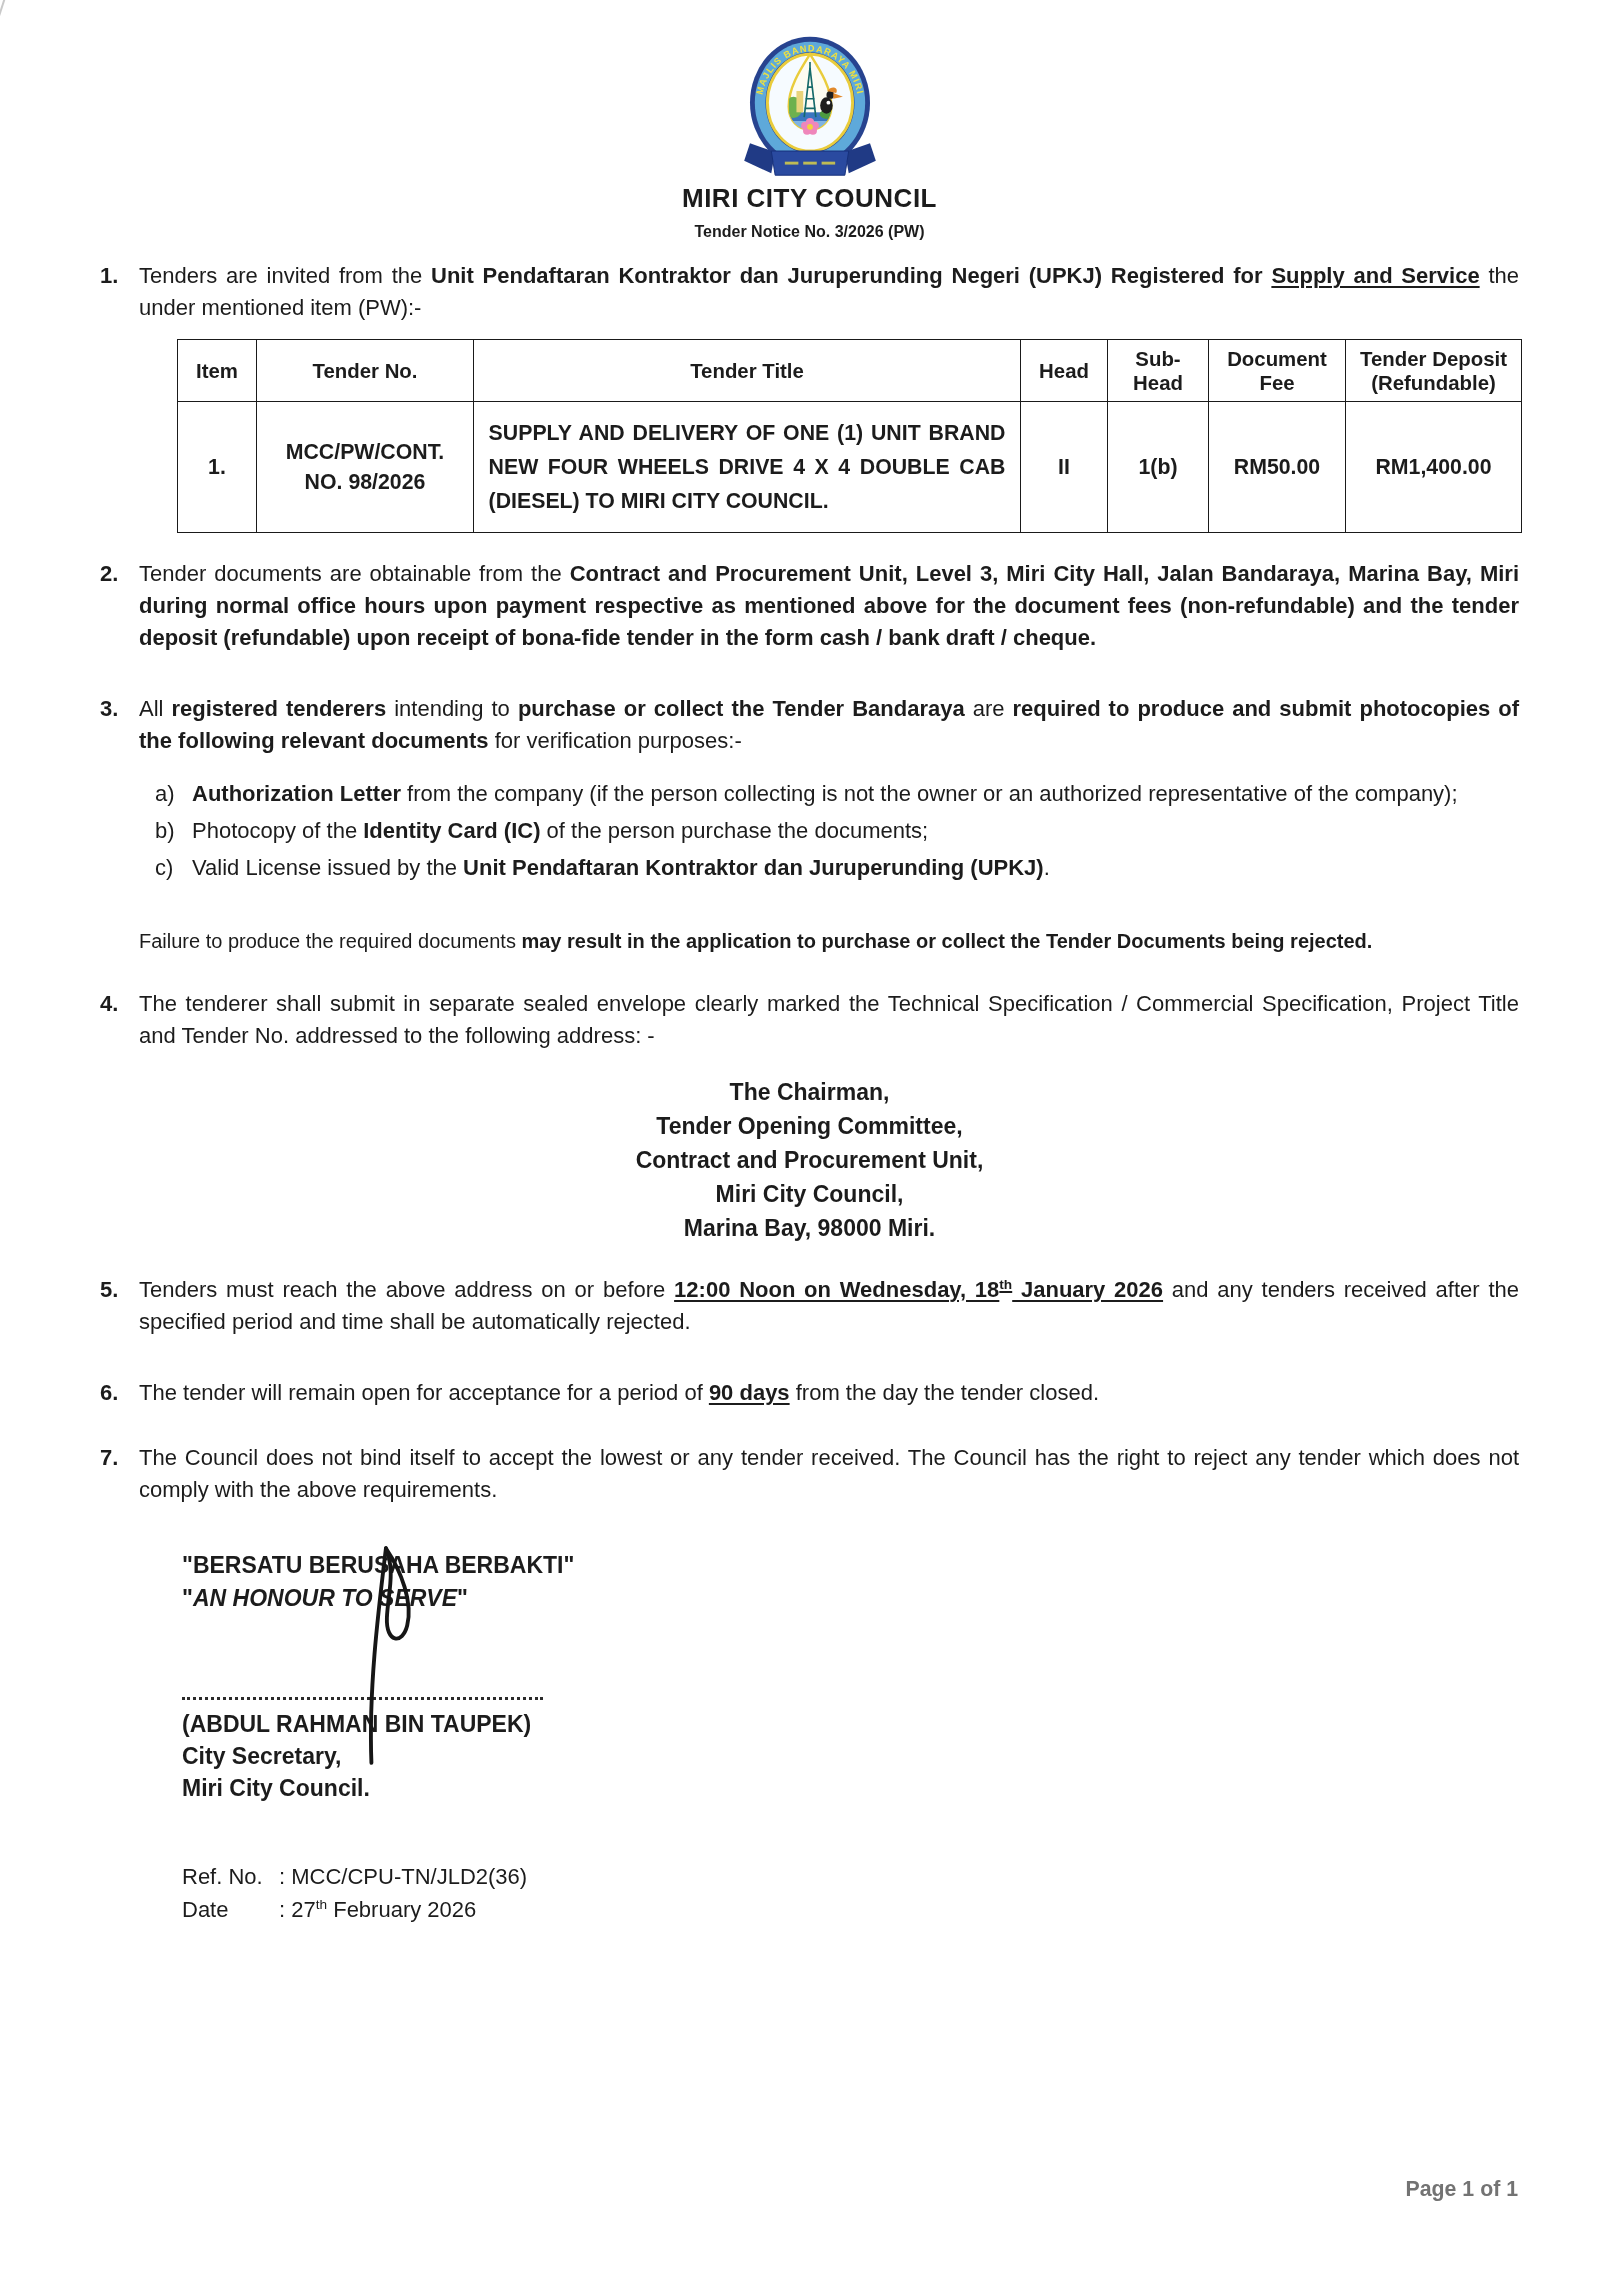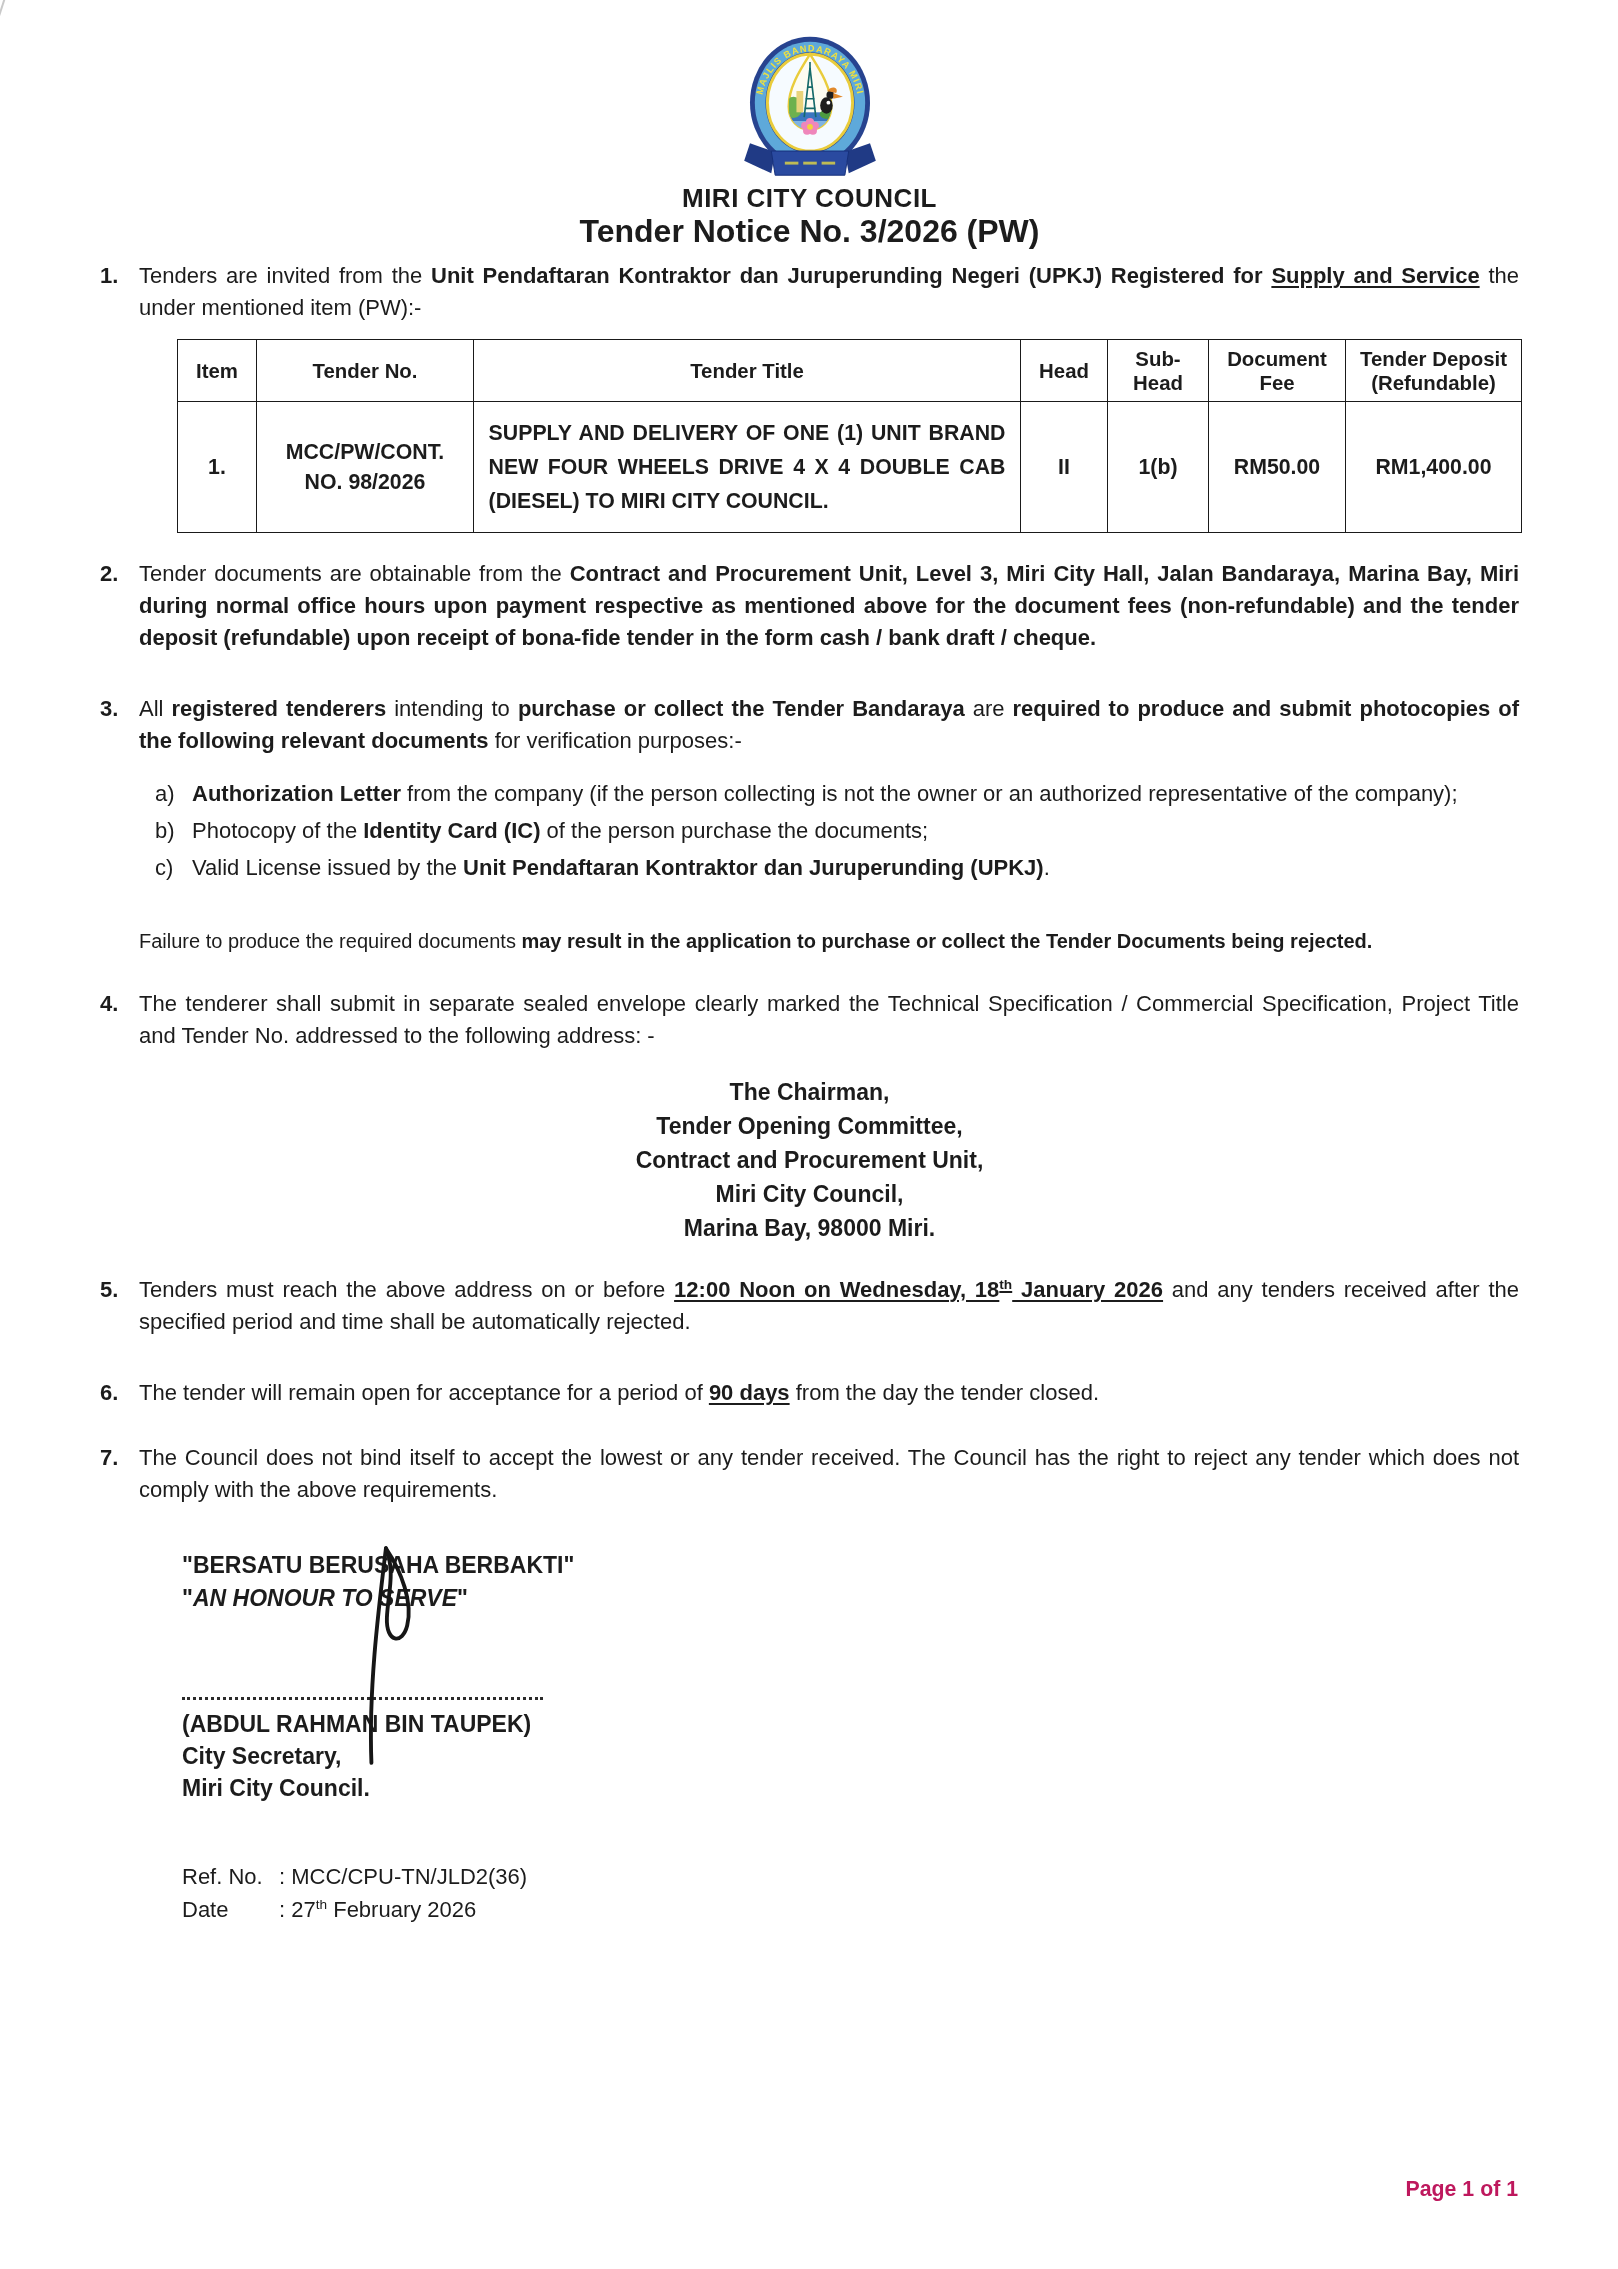--- a/index.html
+++ b/index.html
@@ -8,21 +8,21 @@
     width:1619px;height:2270px;
     background:#ffffff;
     font-family:"Liberation Sans","DejaVu Sans",sans-serif;
     color:#1c1c1c;
     overflow:hidden;
   }
   .content{padding:31px 100px 0 100px;}
   .logo-wrap{text-align:center;line-height:0;}
   svg.crest{width:146px;height:151px;}
   .doc-title{text-align:center;font-weight:700;font-size:26px;letter-spacing:0.5px;margin-top:1.9px;line-height:29px;}
-  .doc-subtitle{text-align:center;font-weight:700;font-size:32px;margin-top:4.9px;line-height:27px;}
+  .doc-subtitle{text-align:center;font-weight:700;font-size:16px;margin-top:4.9px;line-height:27px;}
 
   .para{display:flex;margin-top:15.5px;font-size:22px;line-height:32px;}
   .para .num{flex:0 0 39px;font-weight:700;}
   .ptext{flex:1;}
   .just{text-align:justify;}
   .b{font-weight:700;}
   .u{text-decoration:underline;text-decoration-thickness:1.9px;text-underline-offset:2.9px;}
   .i{font-style:italic;}
   sup{font-size:0.62em;line-height:0;}
 
@@ -47,21 +47,21 @@
 
   .signature-block{position:relative;margin:82px 0 0 82px;width:505px;font-size:23px;line-height:32px;}
   .dotline{width:361px;height:0;border-bottom:3.9px dotted #2b2b2b;margin-bottom:7.8px;}
   .sig-svg{position:absolute;left:144px;top:-153px;width:116px;height:225px;pointer-events:none;}
   .sig-name,.sig-title,.sig-org{font-weight:700;}
 
   .refblock{margin:56px 0 0 82px;font-size:22px;line-height:33px;}
   .ref-row{display:flex;}
   .ref-label{flex:0 0 97px;}
 
-  .footer{position:absolute;right:101px;bottom:68px;font-weight:700;font-size:21.3px;color:#be185d;margin-top:8px;}
+  .footer{position:absolute;right:101px;bottom:68px;font-weight:700;font-size:21.3px;color:#737373;margin-top:8px;}
   .scan-speck{position:absolute;left:0;top:0;width:9.7px;height:21.3px;border-left:2.9px solid #c9c9c9;transform:rotate(18deg);}
 </style>
 </head>
 <body>
 
 <div class="page">
   <div class="scan-speck"></div>
   <div class="content">
 
     <div class="logo-wrap">

